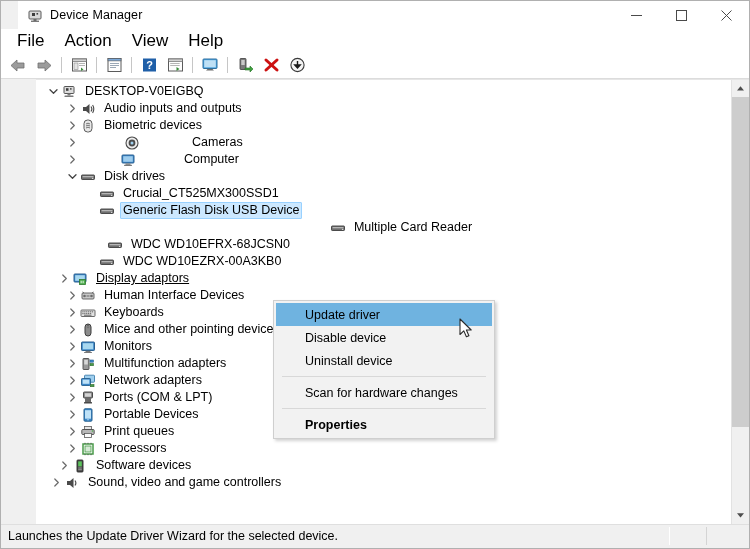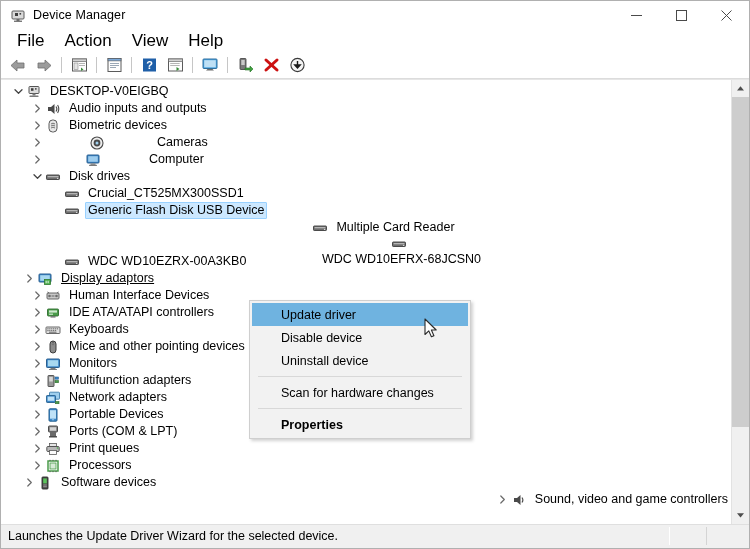--- a/index.html
+++ b/index.html
@@ -29,20 +29,21 @@
   }
 
   
   .titlebar {
     height: 28px;
     background: #ffffff;
     display: flex;
     align-items: center;
     flex: 0 0 auto;
     position: relative;
+    margin-left: 17px;
   }
   .title-icon {
     width: 16px; height: 16px;
     margin-left: 9px;
     margin-right: 7px;
     position: relative;
     flex: 0 0 auto;
   }
   .title-text {
     font-size: 12.5px;
@@ -106,20 +107,21 @@
   }
 
   
   .content {
     flex: 1 1 auto;
     display: flex;
     background: #ffffff;
     border-top: 1px solid #e6e6e6;
     position: relative;
     overflow: hidden;
+    margin-left: 35px;
   }
   .treepane {
     flex: 1 1 auto;
     background: #ffffff;
     position: relative;
     overflow: hidden;
     padding-top: 3px;
   }
   .row {
     height: 17px;
@@ -207,21 +209,21 @@
     font-size: 12.5px;
     color: #000000;
     overflow: hidden;
   }
   .status-panel.first { border-left: none; flex: 0 0 661px; }
   .status-panel.second { flex: 1 1 auto; border-right: none; }
 
   
   .ctxmenu {
     position: absolute;
-    left: 248px;
+    left: 237px;
     top: 220px;
     width: 222px;
     background: #f2f2f2;
     border: 1px solid #cfcfcf;
     box-shadow: 2px 2px 3px rgba(0,0,0,0.18);
     padding: 2px 0 2px 0;
     box-sizing: border-box;
     z-index: 40;
   }
   .ctxitem {
@@ -506,21 +508,21 @@
         <span class="rowicon">
           <svg width="16" height="16" viewBox="0 0 16 16">
             <rect x="1.5" y="6" width="13" height="4.5" rx="0.7" fill="#6f6f6f" stroke="#3d3d3d" stroke-width="0.9"></rect>
             <rect x="2.6" y="7" width="10.8" height="1.3" fill="#b6b6b6"></rect>
             <circle cx="12.6" cy="9.4" r="0.7" fill="#d8d8d8"></circle>
           </svg>
         </span>
         <span class="rowlabel">Multiple Card Reader</span>
       </div>
 
-      <div class="row" style="padding-left:71px;flex-direction:column;">
+      <div class="row" style="padding-left:71px;">
         <span class="rowicon">
           <svg width="16" height="16" viewBox="0 0 16 16">
             <rect x="1.5" y="6" width="13" height="4.5" rx="0.7" fill="#6f6f6f" stroke="#3d3d3d" stroke-width="0.9"></rect>
             <rect x="2.6" y="7" width="10.8" height="1.3" fill="#b6b6b6"></rect>
             <circle cx="12.6" cy="9.4" r="0.7" fill="#d8d8d8"></circle>
           </svg>
         </span>
         <span class="rowlabel">WDC WD10EFRX-68JCSN0</span>
       </div>
 
@@ -565,36 +567,20 @@
             <circle cx="4.5" cy="8" r="1.3" fill="#6a6a6a"></circle>
             <circle cx="11.5" cy="8" r="1.3" fill="#6a6a6a"></circle>
             <rect x="6.5" y="7.2" width="3" height="1.6" fill="#8a8a8a"></rect>
             <line x1="2.5" y1="4" x2="4" y2="5" stroke="#5a5a5a" stroke-width="0.9"></line>
             <line x1="13.5" y1="4" x2="12" y2="5" stroke="#5a5a5a" stroke-width="0.9"></line>
           </svg>
         </span>
         <span class="rowlabel">Human Interface Devices</span>
       </div>
 
-      <div class="row" style="padding-left:28px;">
-        <span class="twisty">
-          <svg width="9" height="9" viewBox="0 0 9 9">
-              <path d="M2.8 1 L6.3 4.5 L2.8 8" fill="none" stroke="#6a6a6a" stroke-width="1.2" stroke-linecap="round" stroke-linejoin="round"></path>
-            </svg>
-        </span>
-        <span class="rowicon">
-          <svg width="16" height="16" viewBox="0 0 16 16">
-            <rect x="2.5" y="4" width="11" height="7" rx="0.8" fill="#4a9b4a" stroke="#2e6b2e" stroke-width="0.9"></rect>
-            <rect x="4" y="5.4" width="8" height="2.2" fill="#cfe9cf"></rect>
-            <rect x="4" y="8.6" width="4" height="1.2" fill="#cfe9cf"></rect>
-            <rect x="5.5" y="11" width="5" height="1.6" fill="#7a7a7a"></rect>
-          </svg>
-        </span>
-        <span class="rowlabel">IDE ATA/ATAPI controllers</span>
-      </div>
 
       <div class="row" style="padding-left:28px;">
         <span class="twisty">
           <svg width="9" height="9" viewBox="0 0 9 9">
               <path d="M2.8 1 L6.3 4.5 L2.8 8" fill="none" stroke="#6a6a6a" stroke-width="1.2" stroke-linecap="round" stroke-linejoin="round"></path>
             </svg>
         </span>
         <span class="rowicon">
           <svg width="16" height="16" viewBox="0 0 16 16">
             <rect x="1" y="5" width="14" height="6.5" rx="0.8" fill="#e2e2e2" stroke="#5a5a5a" stroke-width="0.9"></rect>
@@ -683,43 +669,43 @@
       </div>
 
       <div class="row" style="padding-left:28px;">
         <span class="twisty">
           <svg width="9" height="9" viewBox="0 0 9 9">
               <path d="M2.8 1 L6.3 4.5 L2.8 8" fill="none" stroke="#6a6a6a" stroke-width="1.2" stroke-linecap="round" stroke-linejoin="round"></path>
             </svg>
         </span>
         <span class="rowicon">
           <svg width="16" height="16" viewBox="0 0 16 16">
-            <rect x="4" y="1.8" width="8" height="12.4" rx="1" fill="#3a86c8" stroke="#26608f" stroke-width="1"></rect>
-            <rect x="5" y="3.2" width="6" height="8.5" fill="#bfe2f7"></rect>
-            <rect x="6.8" y="12.3" width="2.4" height="1" rx="0.5" fill="#9ecdee"></rect>
-          </svg>
-        </span>
-        <span class="rowlabel">Portable Devices</span>
-      </div>
-
-      <div class="row" style="padding-left:28px;">
-        <span class="twisty">
-          <svg width="9" height="9" viewBox="0 0 9 9">
-              <path d="M2.8 1 L6.3 4.5 L2.8 8" fill="none" stroke="#6a6a6a" stroke-width="1.2" stroke-linecap="round" stroke-linejoin="round"></path>
-            </svg>
-        </span>
-        <span class="rowicon">
-          <svg width="16" height="16" viewBox="0 0 16 16">
             <rect x="3.5" y="2" width="9" height="6" rx="0.8" fill="#8c8c8c" stroke="#3d3d3d" stroke-width="0.9"></rect>
             <rect x="5" y="3.3" width="6" height="3.4" fill="#d4d4d4"></rect>
             <rect x="5" y="8" width="6" height="4" fill="#6a6a6a"></rect>
             <rect x="4" y="12" width="8" height="1.6" rx="0.4" fill="#4a4a4a"></rect>
           </svg>
         </span>
         <span class="rowlabel">Ports (COM &amp; LPT)</span>
+      </div>
+
+      <div class="row" style="padding-left:28px;">
+        <span class="twisty">
+          <svg width="9" height="9" viewBox="0 0 9 9">
+              <path d="M2.8 1 L6.3 4.5 L2.8 8" fill="none" stroke="#6a6a6a" stroke-width="1.2" stroke-linecap="round" stroke-linejoin="round"></path>
+            </svg>
+        </span>
+        <span class="rowicon">
+          <svg width="16" height="16" viewBox="0 0 16 16">
+            <rect x="4" y="1.8" width="8" height="12.4" rx="1" fill="#3a86c8" stroke="#26608f" stroke-width="1"></rect>
+            <rect x="5" y="3.2" width="6" height="8.5" fill="#bfe2f7"></rect>
+            <rect x="6.8" y="12.3" width="2.4" height="1" rx="0.5" fill="#9ecdee"></rect>
+          </svg>
+        </span>
+        <span class="rowlabel">Portable Devices</span>
       </div>
 
       <div class="row" style="padding-left:28px;">
         <span class="twisty">
           <svg width="9" height="9" viewBox="0 0 9 9">
               <path d="M2.8 1 L6.3 4.5 L2.8 8" fill="none" stroke="#6a6a6a" stroke-width="1.2" stroke-linecap="round" stroke-linejoin="round"></path>
             </svg>
         </span>
         <span class="rowicon">
           <svg width="16" height="16" viewBox="0 0 16 16">
@@ -763,21 +749,21 @@
           <svg width="16" height="16" viewBox="0 0 16 16">
             <rect x="5" y="2" width="6" height="12" rx="0.8" fill="#4a4a4a" stroke="#2a2a2a" stroke-width="0.9"></rect>
             <rect x="6.2" y="3.4" width="3.6" height="5" fill="#5bc45b"></rect>
             <rect x="6.2" y="9.5" width="3.6" height="1" fill="#9a9a9a"></rect>
             <rect x="6.2" y="11.2" width="3.6" height="1" fill="#9a9a9a"></rect>
           </svg>
         </span>
         <span class="rowlabel">Software devices</span>
       </div>
 
-      <div class="row" style="padding-left:12px;justify-content:flex-end;">
+      <div class="row" style="padding-left:12px;">
         <span class="twisty">
           <svg width="9" height="9" viewBox="0 0 9 9">
               <path d="M2.8 1 L6.3 4.5 L2.8 8" fill="none" stroke="#6a6a6a" stroke-width="1.2" stroke-linecap="round" stroke-linejoin="round"></path>
             </svg>
         </span>
         <span class="rowicon">
           <svg width="16" height="16" viewBox="0 0 16 16">
             <path d="M3 6 L6 6 L9.5 3 L9.5 13 L6 10 L3 10 Z" fill="#4a4a4a"></path>
             <path d="M11 5.5 Q12.8 8 11 10.5" fill="none" stroke="#4a4a4a" stroke-width="1.1"></path>
           </svg>

